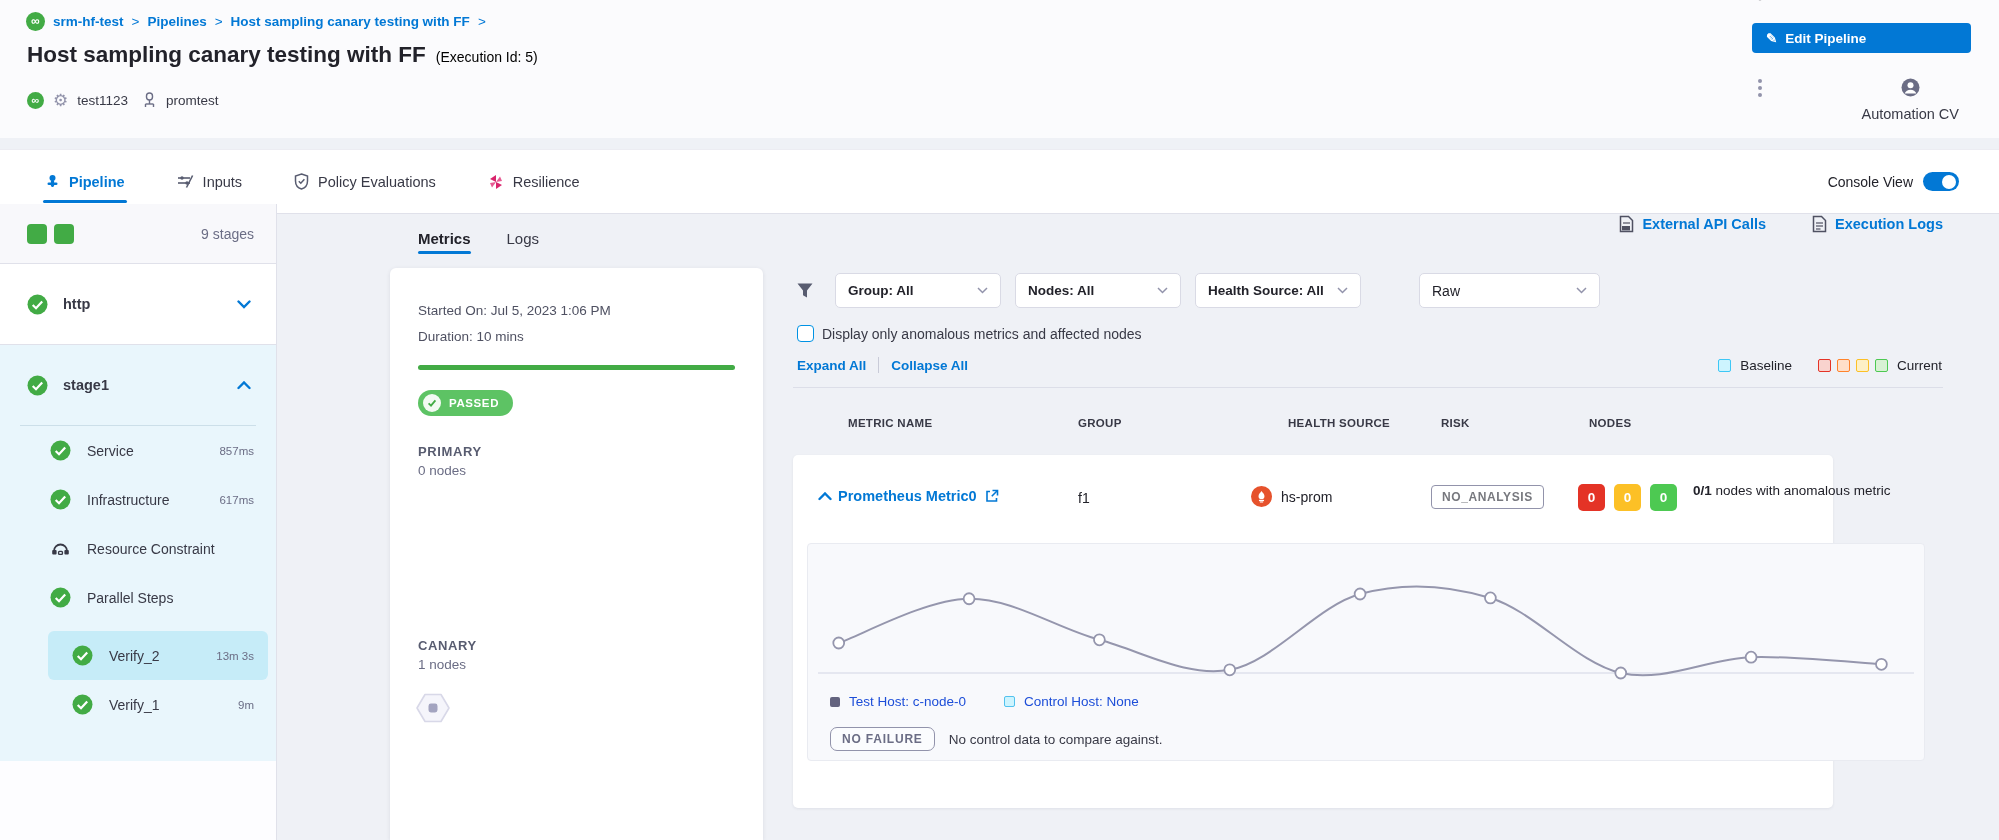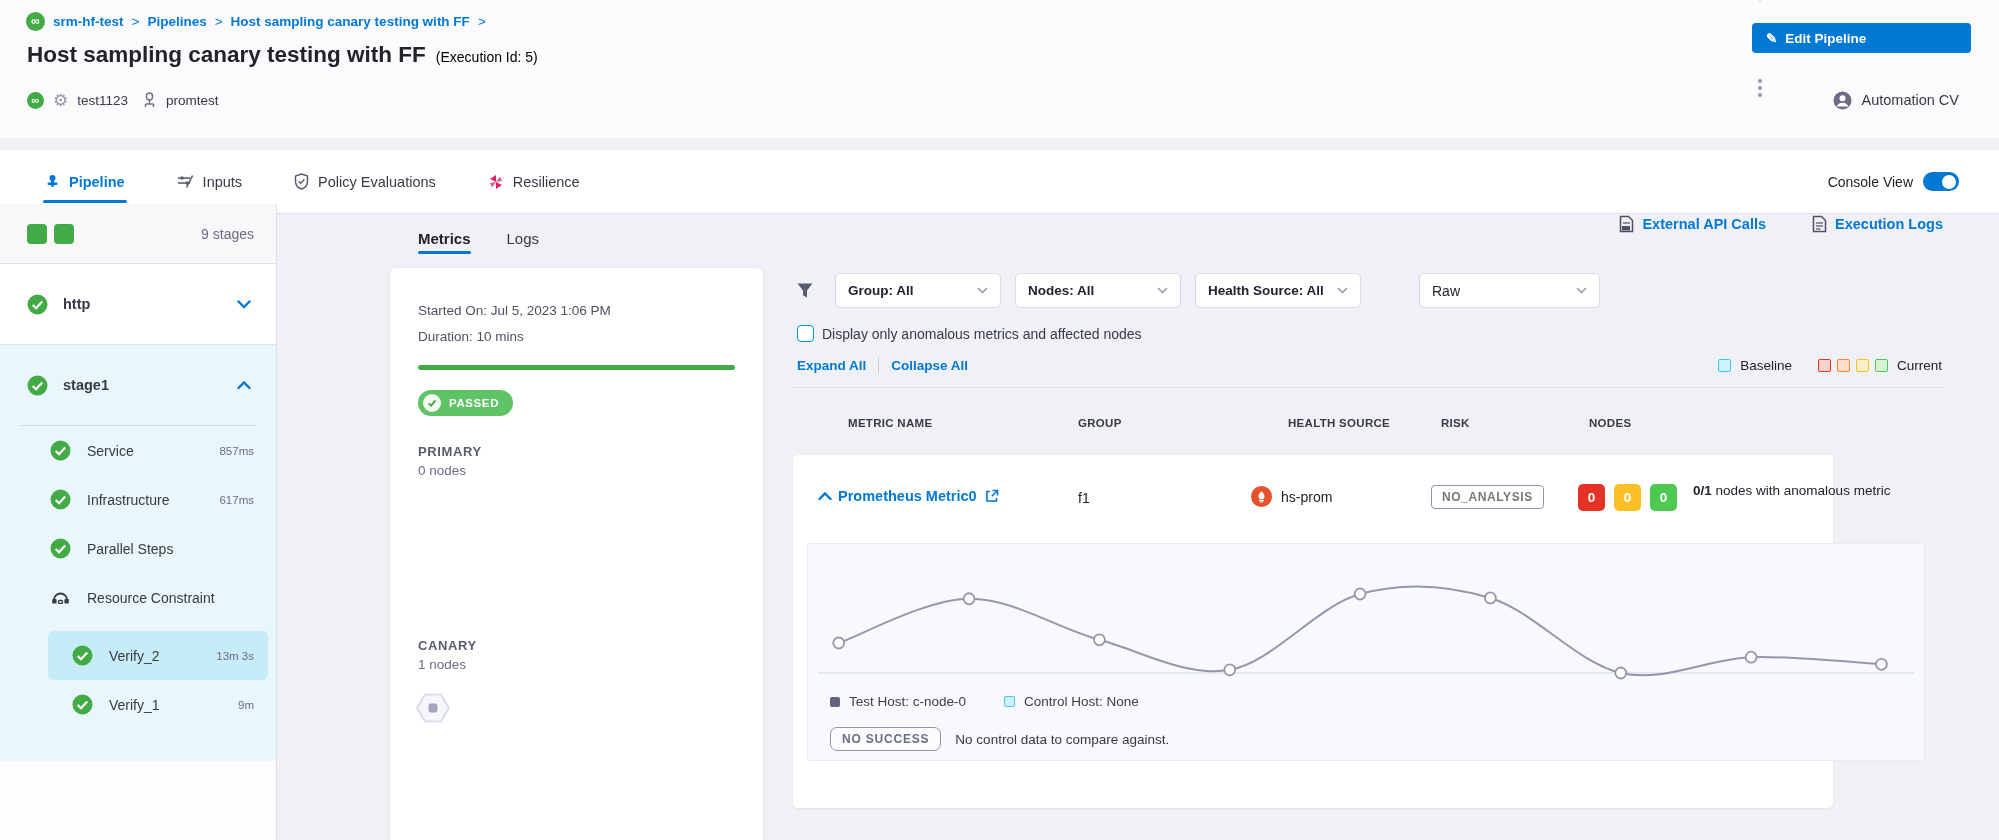--- a/index.html
+++ b/index.html
@@ -23,21 +23,21 @@
                border-radius:4px;height:30px;padding:0 14px;font-size:13.5px;font-weight:700;cursor:pointer;
                font-family:"Liberation Sans",sans-serif;}
   .kebab{display:flex;flex-direction:column;gap:3px;padding:4px 6px;cursor:pointer;}
   .kebab i{width:4px;height:4px;border-radius:50%;background:#9293ab;}
   .title-row{position:absolute;top:42px;left:27px;display:flex;align-items:baseline;gap:10px;}
   .pipe-title{font-size:22.5px;font-weight:700;color:#22222a;}
   .exec-id{font-size:14px;color:#000000;}
   .meta-row{position:absolute;top:88px;left:27px;right:40px;height:24px;display:flex;align-items:center;gap:9px;}
   .meta-txt{font-size:13.5px;color:#383946;}
   .gear{color:#9293ab;font-size:17px;line-height:1;}
-  .meta-right{margin-left:auto;display:flex;align-items:center;gap:9px;font-size:14.5px;color:#383946;}
+  .meta-right{margin-left:auto;display:flex;align-items:center;gap:9px;font-size:14.5px;color:#383946;flex-direction:column;}
   
   .tabbar{position:absolute;top:138px;left:0;right:0;height:65px;background:#fff;
           border-top:1px solid #ececf2;border-bottom:1px solid #e0e1ea;
           display:flex;align-items:center;padding:0 40px 0 45px;gap:52px;margin-top:11px;}
   .tab{position:relative;display:flex;align-items:center;gap:9px;font-size:14.5px;font-weight:600;
        color:#383946;height:100%;cursor:pointer;}
   .tab.active{color:#0278d5;}
   .tab.active::after{content:"";position:absolute;left:-2px;right:-2px;bottom:10px;height:3px;background:#0278d5;border-radius:2px;}
   .console{margin-left:auto;display:flex;align-items:center;gap:10px;font-size:14px;color:#22222a;}
   .toggle{width:36px;height:19px;border-radius:10px;background:#0278d5;position:relative;cursor:pointer;}
@@ -123,21 +123,21 @@
               padding:4px 10px;font-size:12px;font-weight:700;letter-spacing:.6px;color:#77787e;background:#fff;}
   .node-counts{position:absolute;left:785px;top:29px;display:flex;gap:9px;}
   .ncbox{width:27px;height:27px;border-radius:5px;color:#fff;font-size:13.5px;font-weight:700;
          display:flex;align-items:center;justify-content:center;}
   .nodes-summary{position:absolute;left:900px;top:26px;width:262px;font-size:13.5px;color:#22222a;line-height:1.55;}
   .nodes-summary b{font-weight:700;}
   .chart-card{position:absolute;left:14px;top:88px;width:1118px;height:218px;background:#f8f9fc;
               border:1px solid #e9ebf1;border-radius:4px;}
   .chart-svg{position:absolute;left:10px;top:8px;width:1096px;height:150px;}
   .chart-legend{position:absolute;left:22px;top:150px;display:flex;align-items:center;gap:38px;
-                font-size:13.5px;color:#404040;}
+                font-size:13.5px;color:#1d4ed8;}
   .cl-item{display:flex;align-items:center;gap:9px;}
   .cl-test{width:10px;height:10px;border-radius:2px;background:#63637e;}
   .cl-ctrl{width:11px;height:11px;border-radius:2px;background:#cdf4fe;border:1.5px solid #52c2ee;}
   .no-analysis-row{position:absolute;left:22px;top:183px;display:flex;align-items:center;gap:14px;}
   .na-badge{border:1.5px solid #9293ab;border-radius:7px;padding:4px 11px;font-size:12px;font-weight:700;
             letter-spacing:.8px;color:#6b6d85;background:#fbfcfe;}
   .na-msg{font-size:13.5px;color:#383946;}
 </style>
 </head>
 <body>
@@ -296,34 +296,34 @@
         <div class="step-row">
           <svg class="ck" viewBox="0 0 21 21">
               <circle cx="10.5" cy="10.5" r="10" fill="#42ab45"></circle>
               <polyline points="5.7,11 9,14.2 15.2,7.4" fill="none" stroke="#fff" stroke-width="2.2"></polyline>
             </svg>
           <span>Infrastructure</span>
           <span class="dur">617ms</span>
         </div>
         <div class="step-row">
           <svg class="ck" viewBox="0 0 21 21">
-              <circle cx="10.5" cy="10.5" r="10" fill="#42ab45"></circle>
-              <polyline points="5.7,11 9,14.2 15.2,7.4" fill="none" stroke="#fff" stroke-width="2.2"></polyline>
-            </svg>
-          <span>Parallel Steps</span>
-          <span class="dur"></span>
-        </div>
-        <div class="step-row">
-          <svg class="ck" viewBox="0 0 21 21">
               <path d="M4 13 A6.5 6.5 0 0 1 17 13" fill="none" stroke="#383946" stroke-width="1.8"></path>
               <rect x="2.2" y="12" width="4.4" height="4.4" rx="1" fill="#383946"></rect>
               <rect x="14.4" y="12" width="4.4" height="4.4" rx="1" fill="#383946"></rect>
               <rect x="8.6" y="13.4" width="3.8" height="3" rx="0.8" fill="none" stroke="#383946" stroke-width="1.4"></rect>
             </svg>
           <span>Resource Constraint</span>
+          <span class="dur"></span>
+        </div>
+        <div class="step-row">
+          <svg class="ck" viewBox="0 0 21 21">
+              <circle cx="10.5" cy="10.5" r="10" fill="#42ab45"></circle>
+              <polyline points="5.7,11 9,14.2 15.2,7.4" fill="none" stroke="#fff" stroke-width="2.2"></polyline>
+            </svg>
+          <span>Parallel Steps</span>
           <span class="dur"></span>
         </div>
         <div class="vgap"></div>
         <div class="step-row verify selected">
           <svg class="ck" viewBox="0 0 21 21">
               <circle cx="10.5" cy="10.5" r="10" fill="#42ab45"></circle>
               <polyline points="5.7,11 9,14.2 15.2,7.4" fill="none" stroke="#fff" stroke-width="2.2"></polyline>
             </svg>
           <span>Verify_2</span>
           <span class="dur">13m 3s</span>
@@ -510,20 +510,20 @@
             <span class="cl-item">
               <span class="cl-test"></span>
               <span>Test Host: c-node-0</span>
             </span>
             <span class="cl-item">
               <span class="cl-ctrl"></span>
               <span>Control Host: None</span>
             </span>
           </div>
           <div class="no-analysis-row">
-            <span class="na-badge">NO SUCCESS</span>
+            <span class="na-badge">NO FAILURE</span>
             <span class="na-msg">No control data to compare against.</span>
           </div>
         </div>
       </div>
     </section>
   </div>
 </div>
 
 </body></html>

